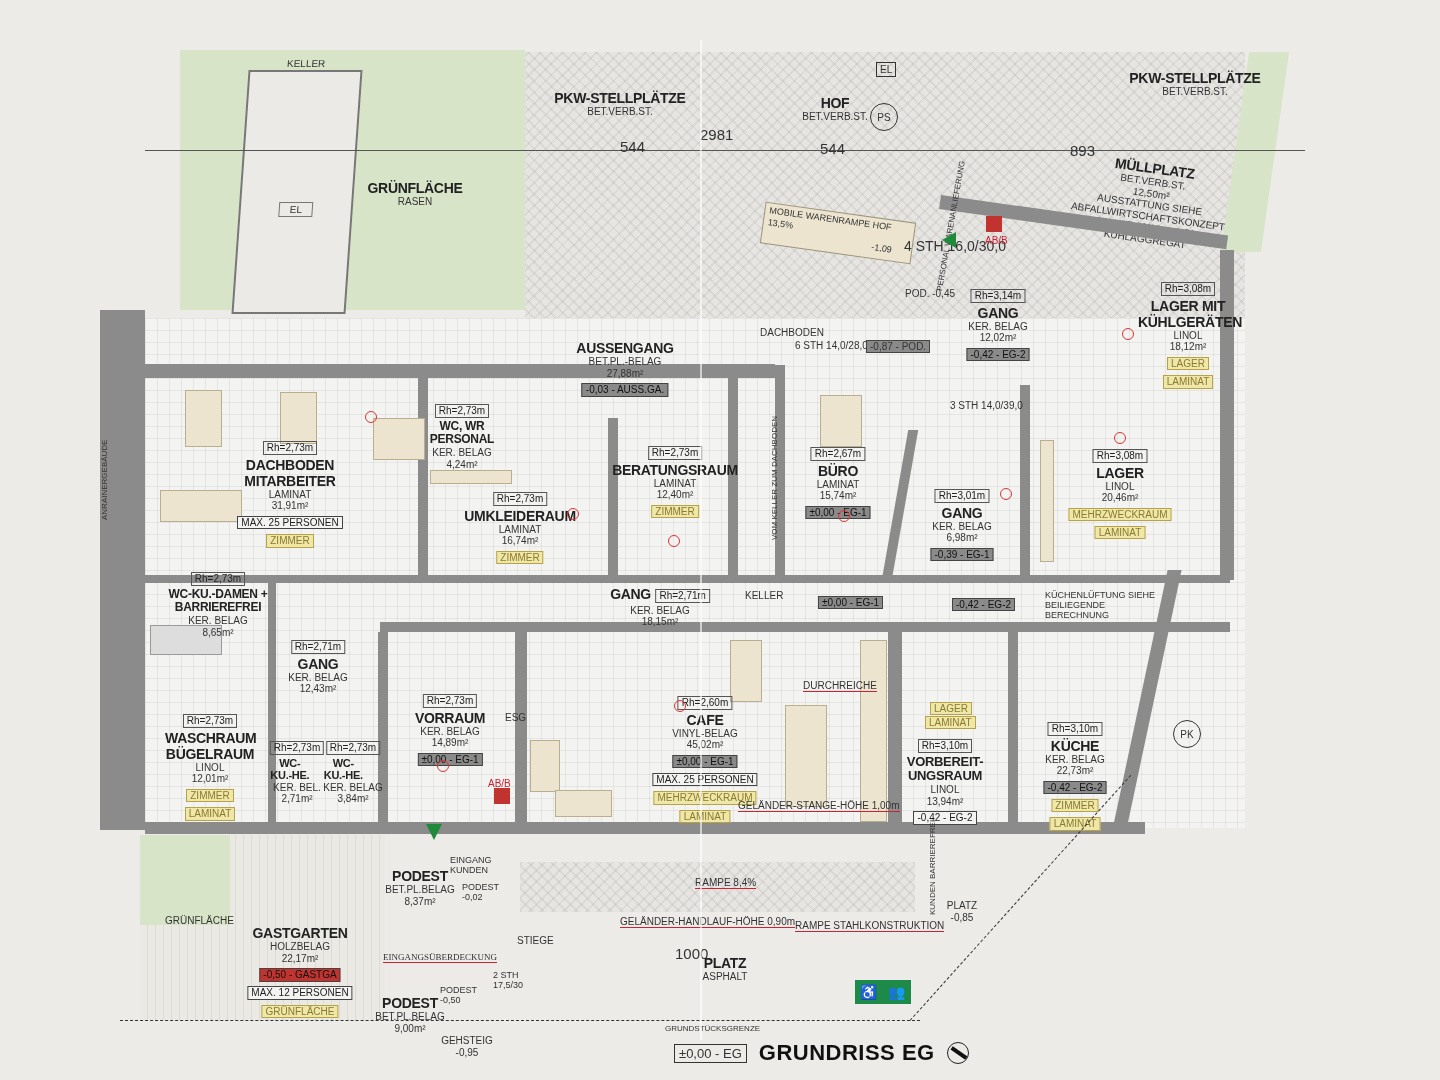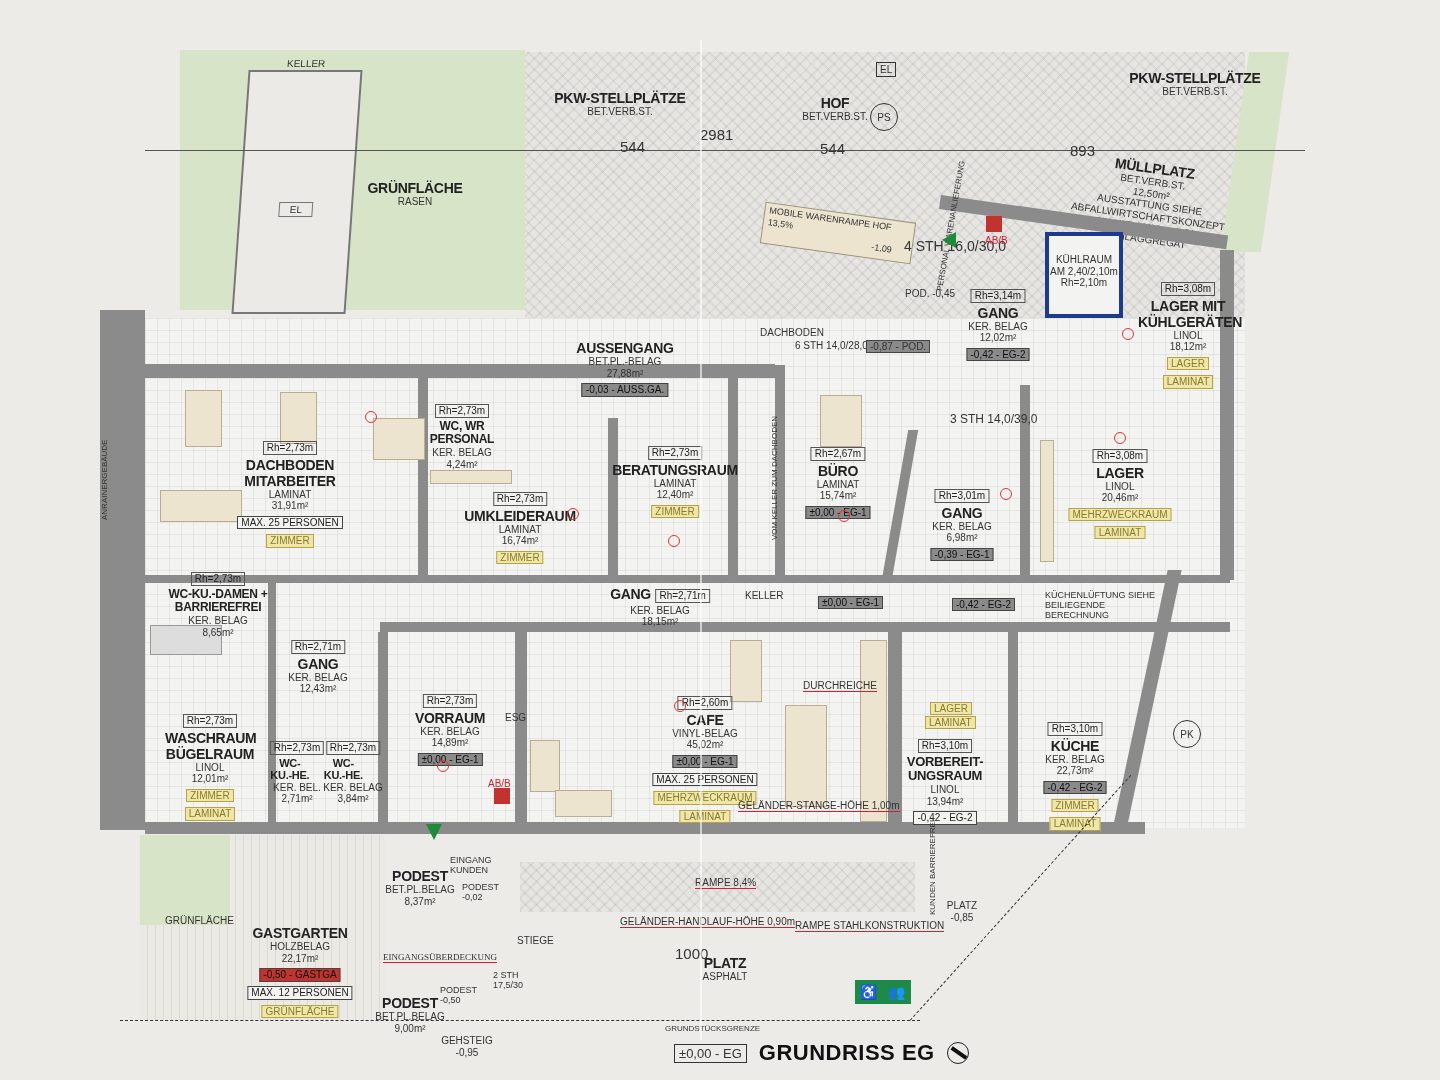--- a/index.html
+++ b/index.html
@@ -108,27 +108,20 @@
   <div class="wall" style="left:775px;top:365px;width:10px;height:215px;"></div>
   <div class="wall" style="left:895px;top:430px;width:10px;height:150px;transform:skewX(-10deg);"></div>
   <div class="wall" style="left:1020px;top:385px;width:10px;height:195px;"></div>
   <div class="wall" style="left:268px;top:583px;width:8px;height:240px;"></div>
   <div class="wall" style="left:378px;top:632px;width:10px;height:190px;"></div>
   <div class="wall" style="left:515px;top:632px;width:12px;height:190px;"></div>
   <div class="wall" style="left:888px;top:632px;width:14px;height:190px;"></div>
   <div class="wall" style="left:1008px;top:632px;width:10px;height:190px;"></div>
   <div class="wall" style="left:940px;top:195px;width:290px;height:14px;transform:rotate(8deg);transform-origin:left;"></div>
 
-  <div style="position:absolute;left:1045px;top:232px;width:70px;height:78px;border:4px solid #1e3a8a;background:#f3f3f1;">
-    <div class="lbl" style="left:35px;top:18px;">
-      <div class="sub">KÜHLRAUM</div>
-      <div class="sub">AM 2,40/2,10m</div>
-      <div class="sub">Rh=2,10m</div>
-    </div>
-  </div>
 
   <div class="furn" style="left:185px;top:390px;width:35px;height:55px;"></div>
   <div class="furn" style="left:280px;top:392px;width:35px;height:50px;"></div>
   <div class="furn" style="left:373px;top:418px;width:50px;height:40px;"></div>
   <div class="furn" style="left:160px;top:490px;width:80px;height:30px;"></div>
   <div class="furn" style="left:730px;top:640px;width:30px;height:60px;"></div>
   <div class="furn" style="left:785px;top:705px;width:40px;height:100px;"></div>
   <div class="furn" style="left:860px;top:640px;width:25px;height:180px;"></div>
   <div class="furn" style="left:530px;top:740px;width:28px;height:50px;"></div>
   <div class="furn" style="left:555px;top:790px;width:55px;height:25px;"></div>
@@ -304,21 +297,21 @@
     <div><span class="tag yel">LAMINAT</span></div>
   </div>
   <div class="note" style="left:1045px;top:590px;width:110px;white-space:normal;font-size:9px;">KÜCHENLÜFTUNG SIEHE BEILIEGENDE BERECHNUNG</div>
   <div class="circ" style="left:1173px;top:720px;">PK</div>
 
   <div class="note" style="left:760px;top:327px;">DACHBODEN</div>
   <div class="note" style="left:795px;top:340px;font-size:10px;">6 STH 14,0/28,0</div>
   <div class="note" style="left:866px;top:340px;background:#8a8a8a;border:1px solid #444;padding:0 3px;">-0,87 - POD.</div>
   <div class="note" style="left:905px;top:288px;">POD. -0,45</div>
   <div class="note" style="left:904px;top:238px;font-size:14px;text-align:right;">4 STH 16,0/30,0</div>
-  <div class="note" style="left:950px;top:400px;font-size:12px;margin-top:12px;">3 STH 14,0/39,0</div>
+  <div class="note" style="left:950px;top:400px;font-size:10px;">3 STH 14,0/39,0</div>
   <div class="note" style="left:745px;top:590px;">KELLER</div>
   <div class="note" style="left:770px;top:540px;transform:rotate(-90deg);transform-origin:left top;font-size:8px;">VOM KELLER ZUM DACHBODEN</div>
   <div class="note" style="left:935px;top:290px;transform:rotate(-80deg);transform-origin:left top;font-size:8px;">PERSONAL WARENANLIEFERUNG</div>
   <div class="note" style="left:985px;top:235px;color:#c23;">AB/B</div>
   <div class="note" style="left:488px;top:778px;color:#c23;">AB/B</div>
   <div class="note" style="left:505px;top:712px;">ESG</div>
 
   <div class="paving" style="left:520px;top:862px;width:395px;height:50px;"></div>
   <div class="note redline" style="left:695px;top:877px;">RAMPE 8,4%</div>
   <div class="note redline" style="left:620px;top:916px;">GELÄNDER-HANDLAUF-HÖHE 0,90m</div>

